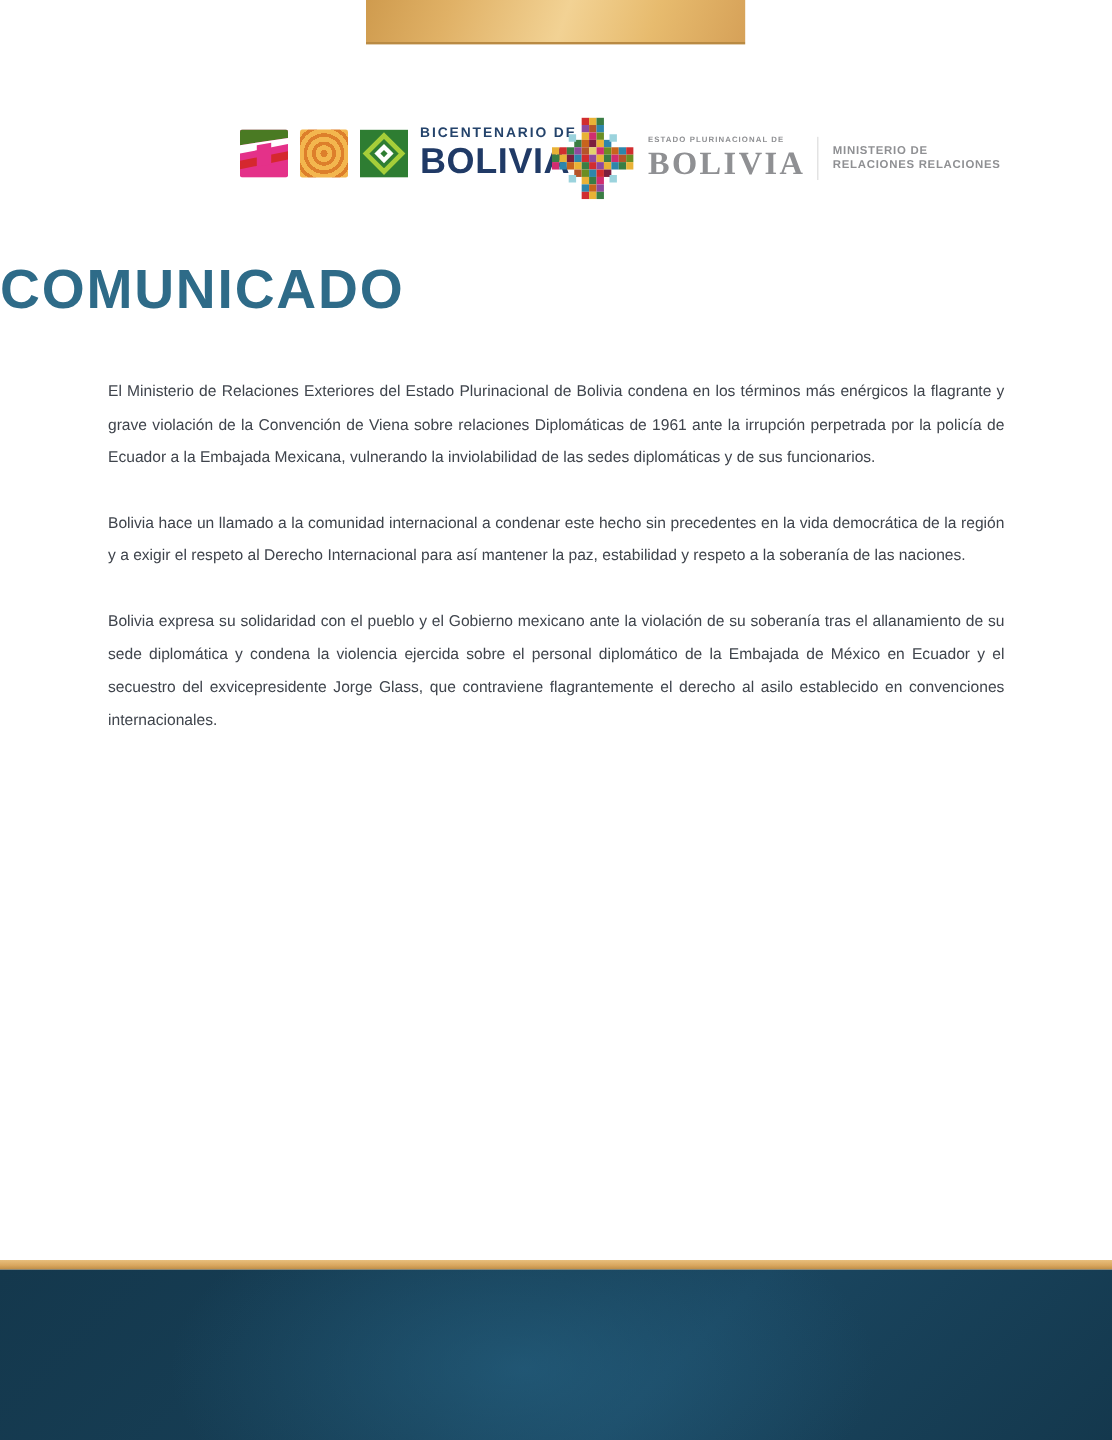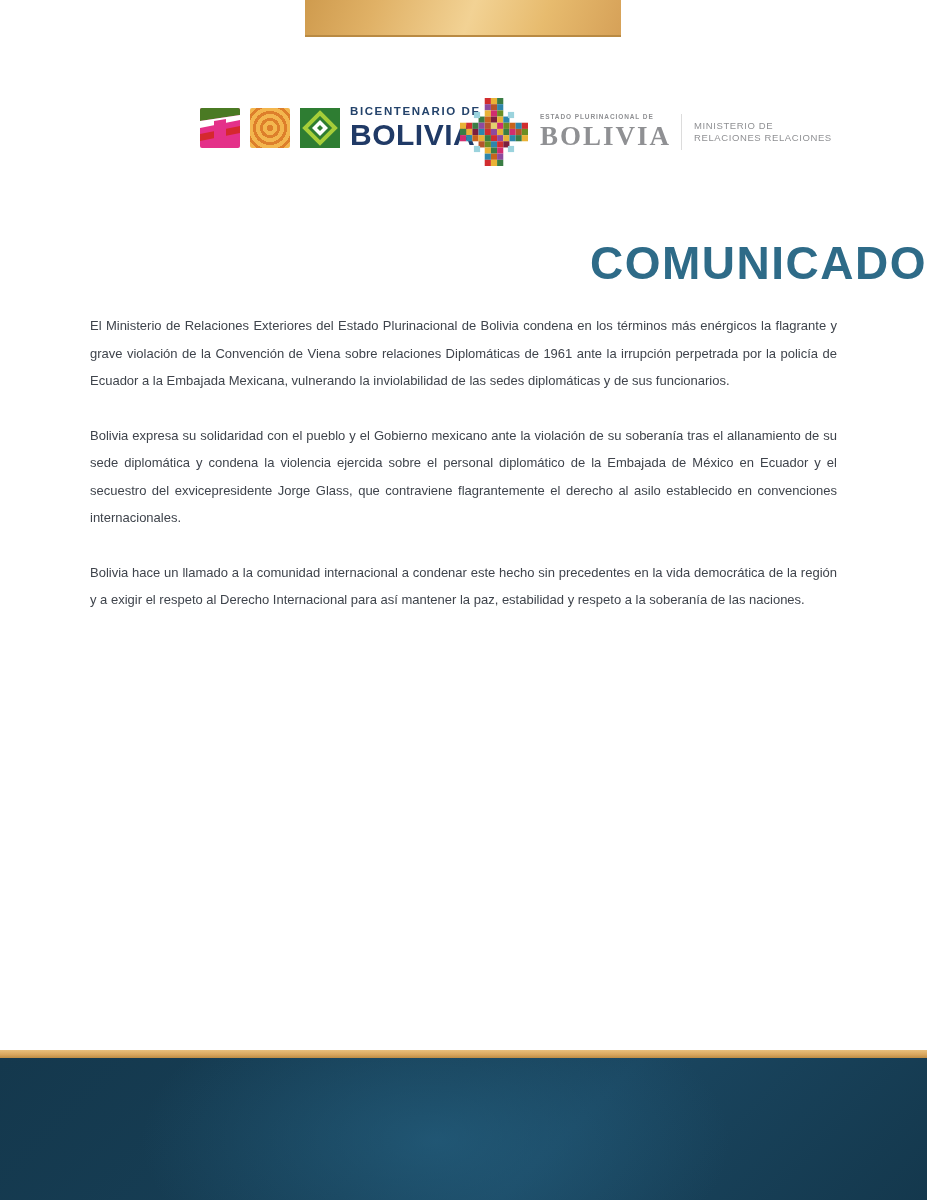--- a/index.html
+++ b/index.html
@@ -64,29 +64,29 @@
   .min-top {
     font-size: 6.5px; letter-spacing: 0.9px; font-weight: 700;
     color: #8f9093; margin-bottom: 2px; white-space: nowrap;
   }
   .min-name {
     font-family: "Liberation Serif", serif;
     font-size: 27px; font-weight: 700; letter-spacing: 2px;
     color: #8f9093; white-space: nowrap;
   }
   .min-rel {
-    font-size: 9.5px; letter-spacing: 0.6px; font-weight: 400;
+    font-size: 9.5px; letter-spacing: 0.6px; font-weight: 700;
     color: #8f9093; line-height: 12px; white-space: nowrap;
   }
 
   
   .doc-title {
     position: absolute;
-    top: 236px; left: 0; right: 0;
-    text-align: right;
+    top: 214px; left: 0; right: 0;
+    text-align: left;
     font-size: 46px; font-weight: 800; letter-spacing: 1.5px;
     color: #2e6b88;
   }
 
   
   .doc-body {
     position: absolute;
     left: 90px; top: 312px;
     width: 747px;
     color: #3f444c;
@@ -226,21 +226,21 @@
         <div>RELACIONES RELACIONES</div>
       </div>
     </div>
 
   </div>
 
   <div class="doc-title">COMUNICADO</div>
 
   <div class="doc-body">
     <p>El Ministerio de Relaciones Exteriores del Estado Plurinacional de Bolivia condena en los términos más enérgicos la flagrante y grave violación de la Convención de Viena sobre relaciones Diplomáticas de 1961 ante la irrupción perpetrada por la policía de Ecuador a la Embajada Mexicana, vulnerando la inviolabilidad de las sedes diplomáticas y de sus funcionarios.</p>
+    <p>Bolivia hace un llamado a la comunidad internacional a condenar este hecho sin precedentes en la vida democrática de la región y a exigir el respeto al Derecho Internacional para así mantener la paz, estabilidad y respeto a la soberanía de las naciones.</p>
     <p>Bolivia expresa su solidaridad con el pueblo y el Gobierno mexicano ante la violación de su soberanía tras el allanamiento de su sede diplomática y condena la violencia ejercida sobre el personal diplomático de la Embajada de México en Ecuador y el secuestro del exvicepresidente Jorge Glass, que contraviene flagrantemente el derecho al asilo establecido en convenciones internacionales.</p>
-    <p>Bolivia hace un llamado a la comunidad internacional a condenar este hecho sin precedentes en la vida democrática de la región y a exigir el respeto al Derecho Internacional para así mantener la paz, estabilidad y respeto a la soberanía de las naciones.</p>
   </div>
 
 
   <div class="footer-gold-line"></div>
   <div class="footer-band"></div>
 
 </div>
 
 </body></html>

